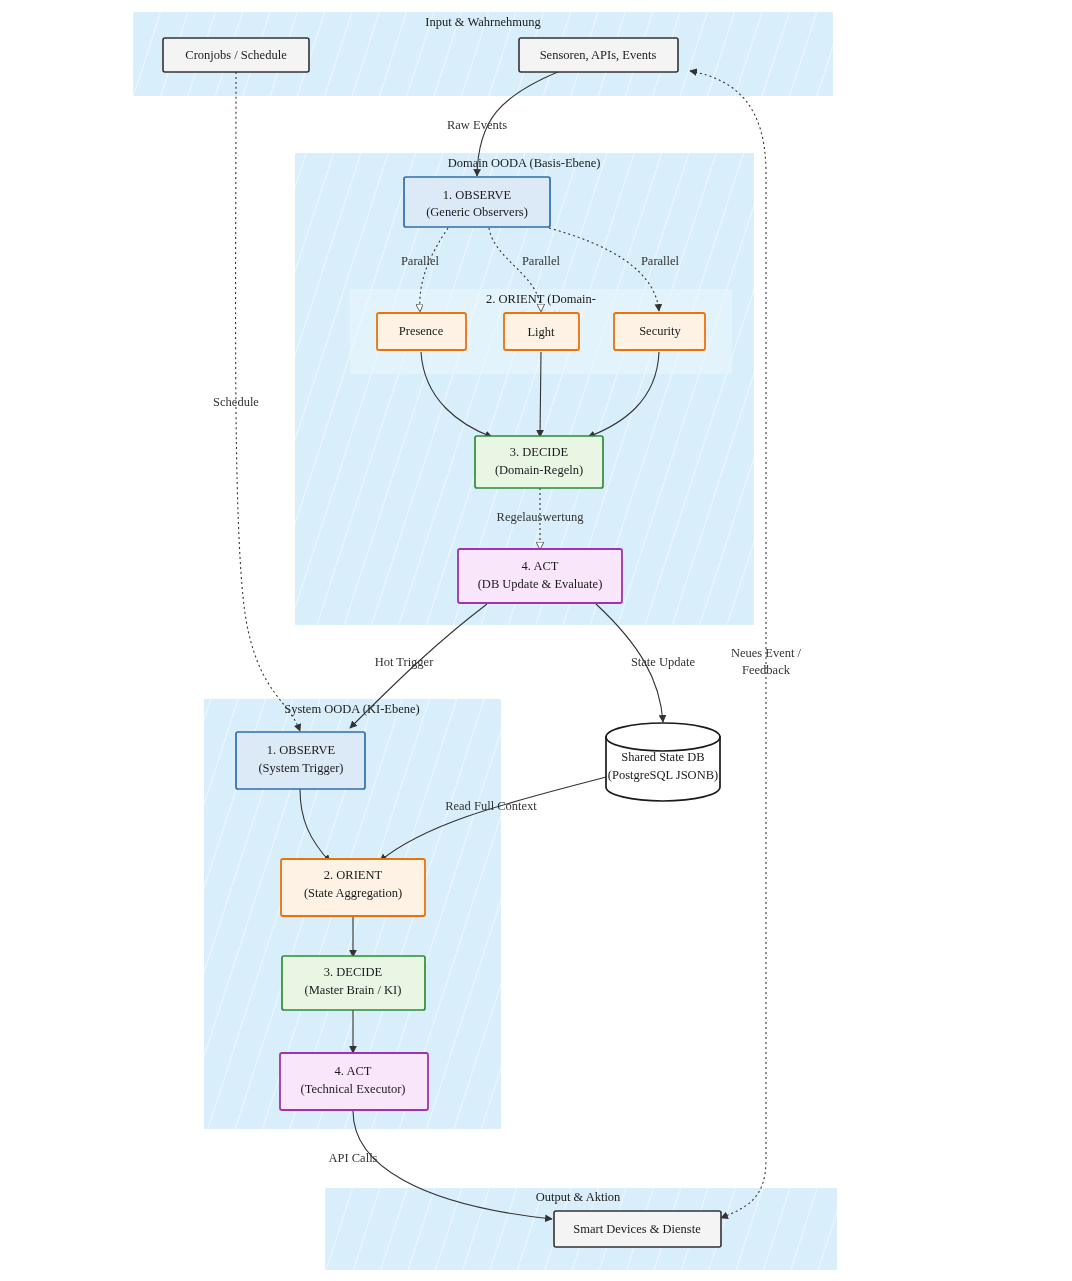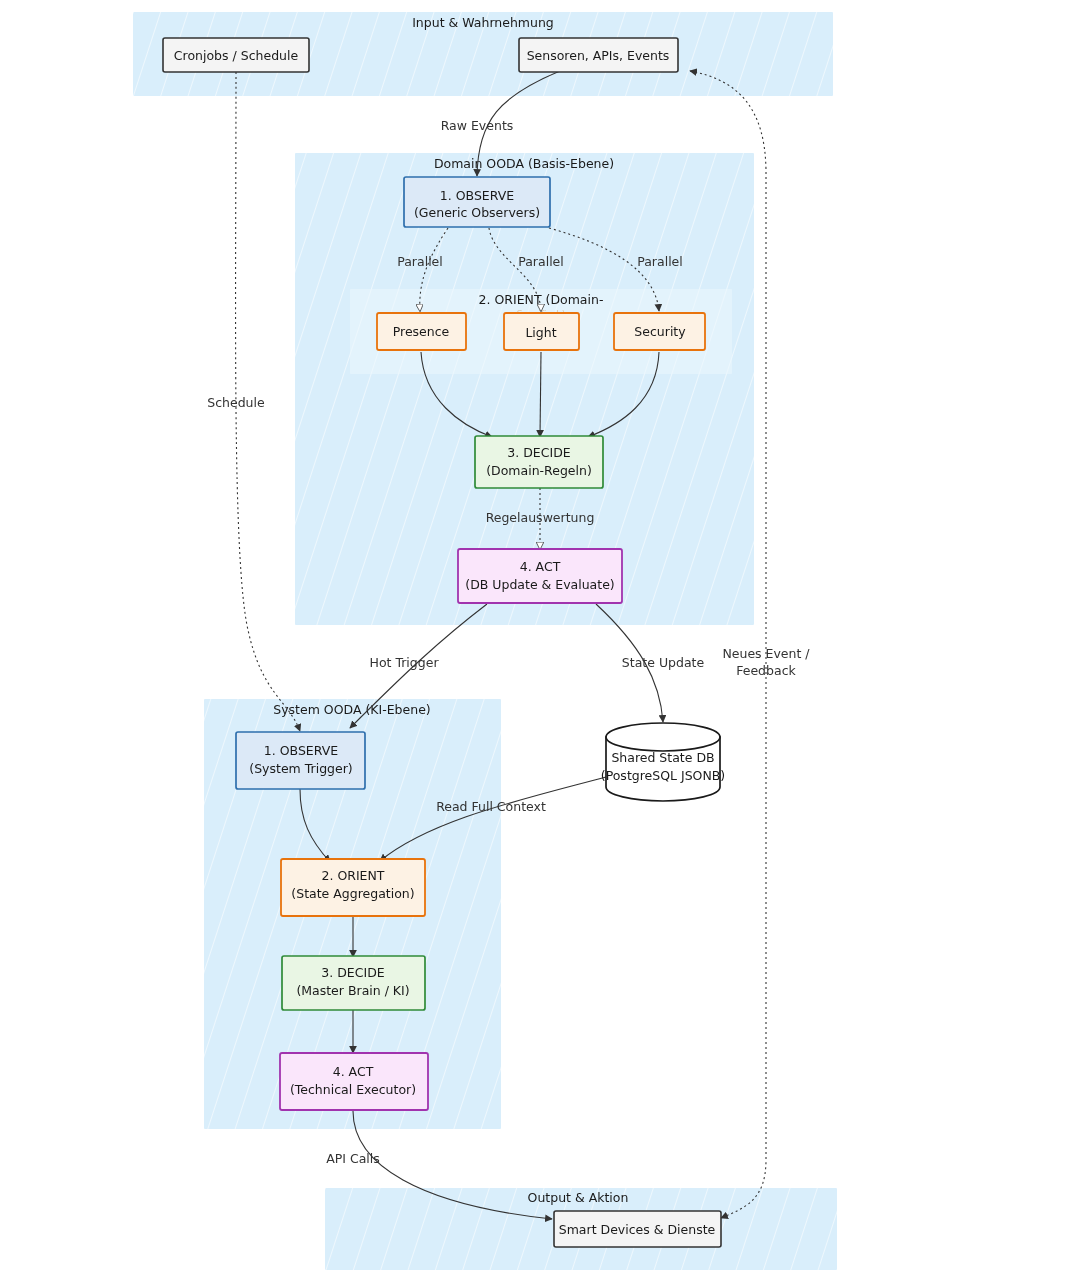--- a/index.html
+++ b/index.html
@@ -1,21 +1,21 @@
 <!DOCTYPE html>
 <html><head>
 <meta charset="utf-8">
 <title>OODA Flowchart</title>
 <style>
   html,body{margin:0;padding:0;background:#ffffff;}
   body{
     font-family:"DejaVu Sans", sans-serif;
     width:1072px;height:1281px;position:relative;overflow:hidden;
   }
-  #stage{position:absolute;inset:0;width:1072px;height:1281px;}
+  #stage{position:absolute;inset:0;width:1072px;height:1281px;font-family:Liberation Serif, serif;}
   svg#diagram{position:absolute;left:0;top:0;width:1072px;height:1281px;}
 
   .cluster-rect{fill:#d9eefb;stroke:none;}
   .cluster-label{font-size:12.5px;fill:#1a1a1a;text-anchor:middle;dominant-baseline:middle;}
   .cluster-sub{fill:#e3f3fc;stroke:none;}
 
   .nlabel{font-size:12.5px;fill:#1a1a1a;text-anchor:middle;dominant-baseline:middle;}
   .edge-label{font-size:12.5px;fill:#333333;text-anchor:middle;dominant-baseline:middle;}
 
   .lnk{fill:none;stroke:#333333;stroke-width:1.1;}

